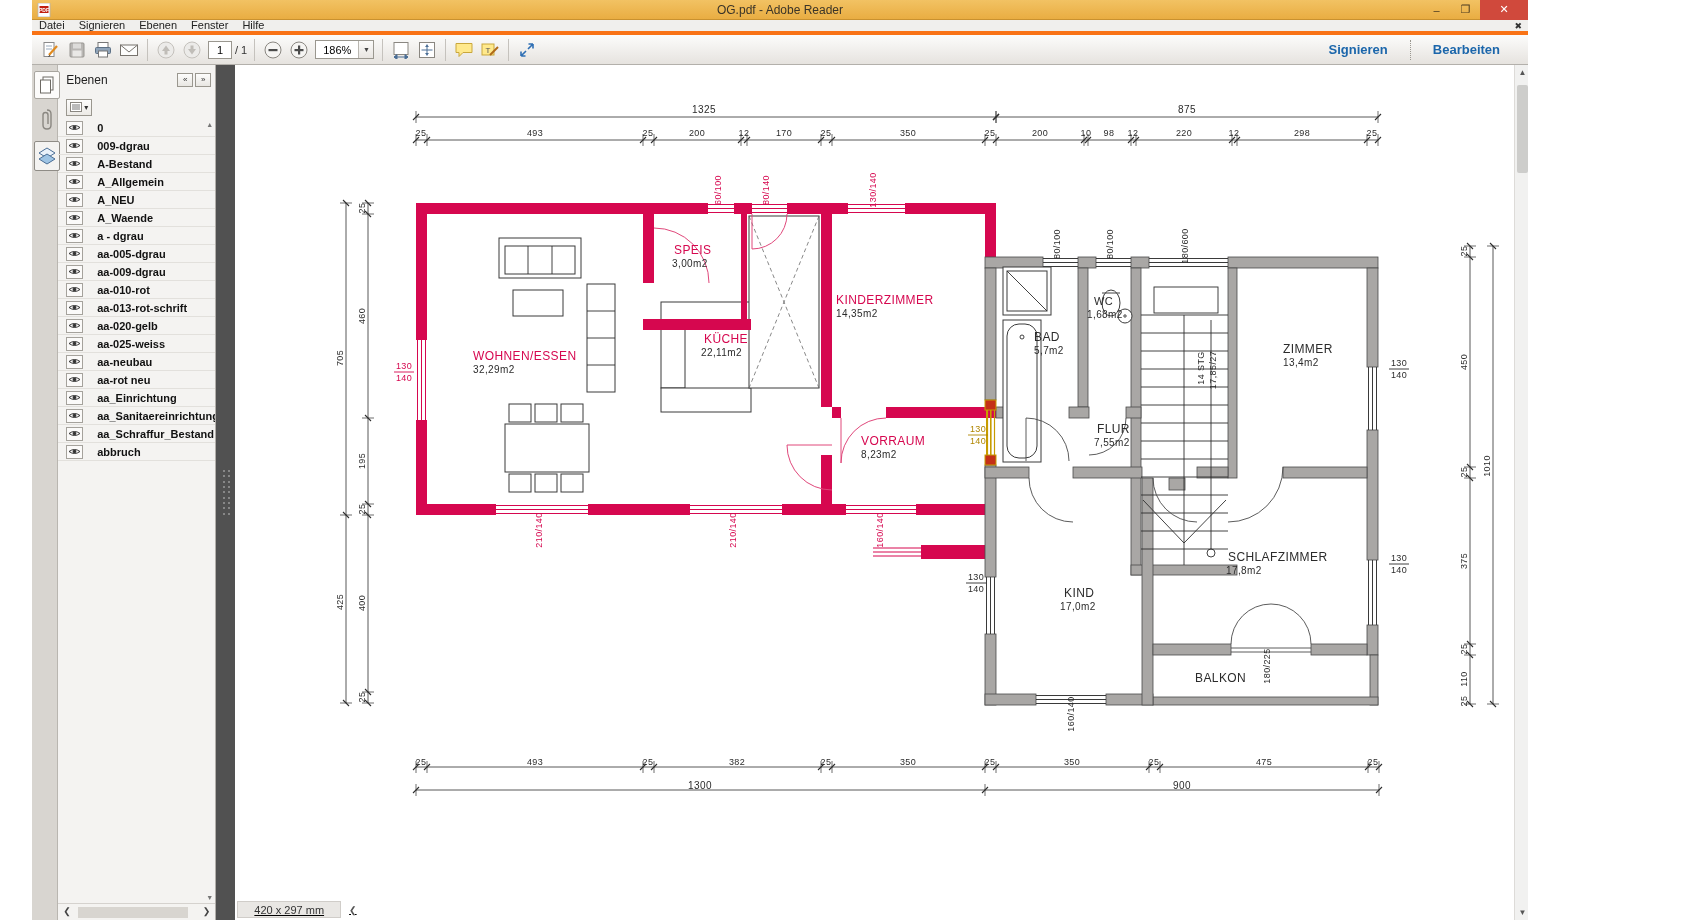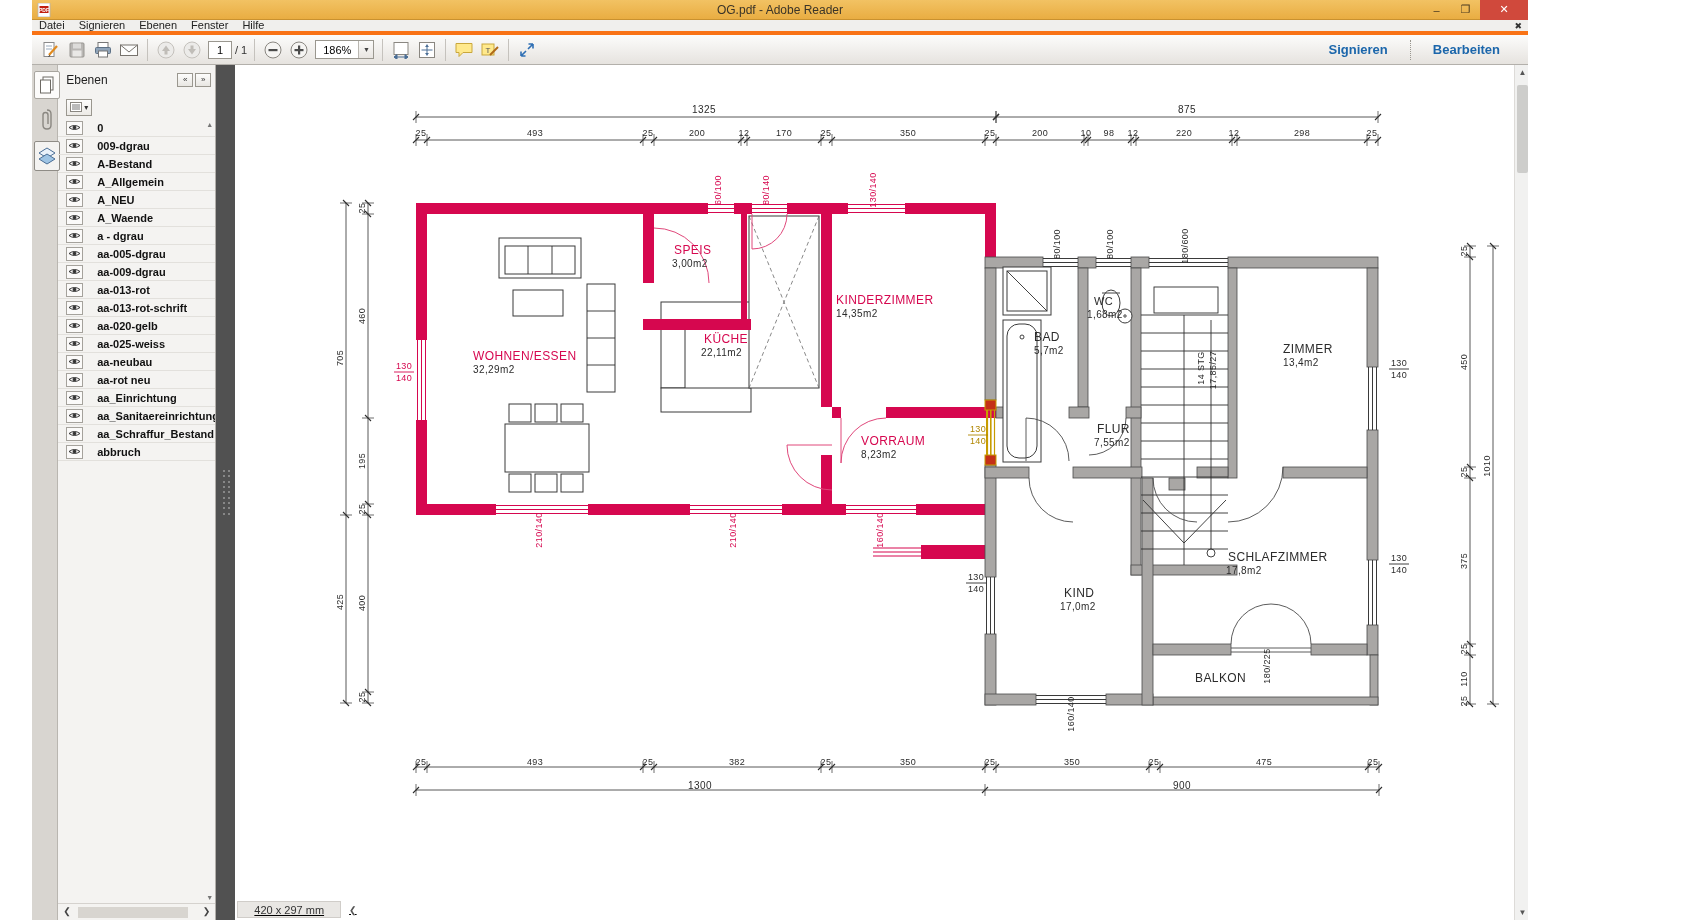--- a/index.html
+++ b/index.html
@@ -334,21 +334,21 @@
             </span>
             <span class="layer-label">aa-009-dgrau</span>
           </div>
           <div class="layer-row">
             <span class="eyebox">
               <svg width="13" height="9">
                 <path d="M1,4.5 Q6.5,0.5 12,4.5 Q6.5,8.5 1,4.5 Z" fill="none" stroke="#333"></path>
                 <circle cx="6.5" cy="4.5" r="1.8" fill="#333"></circle>
               </svg>
             </span>
-            <span class="layer-label">aa-013-rot</span>
+            <span class="layer-label">aa-010-rot</span>
           </div>
           <div class="layer-row">
             <span class="eyebox">
               <svg width="13" height="9">
                 <path d="M1,4.5 Q6.5,0.5 12,4.5 Q6.5,8.5 1,4.5 Z" fill="none" stroke="#333"></path>
                 <circle cx="6.5" cy="4.5" r="1.8" fill="#333"></circle>
               </svg>
             </span>
             <span class="layer-label">aa-013-rot-schrift</span>
           </div>

